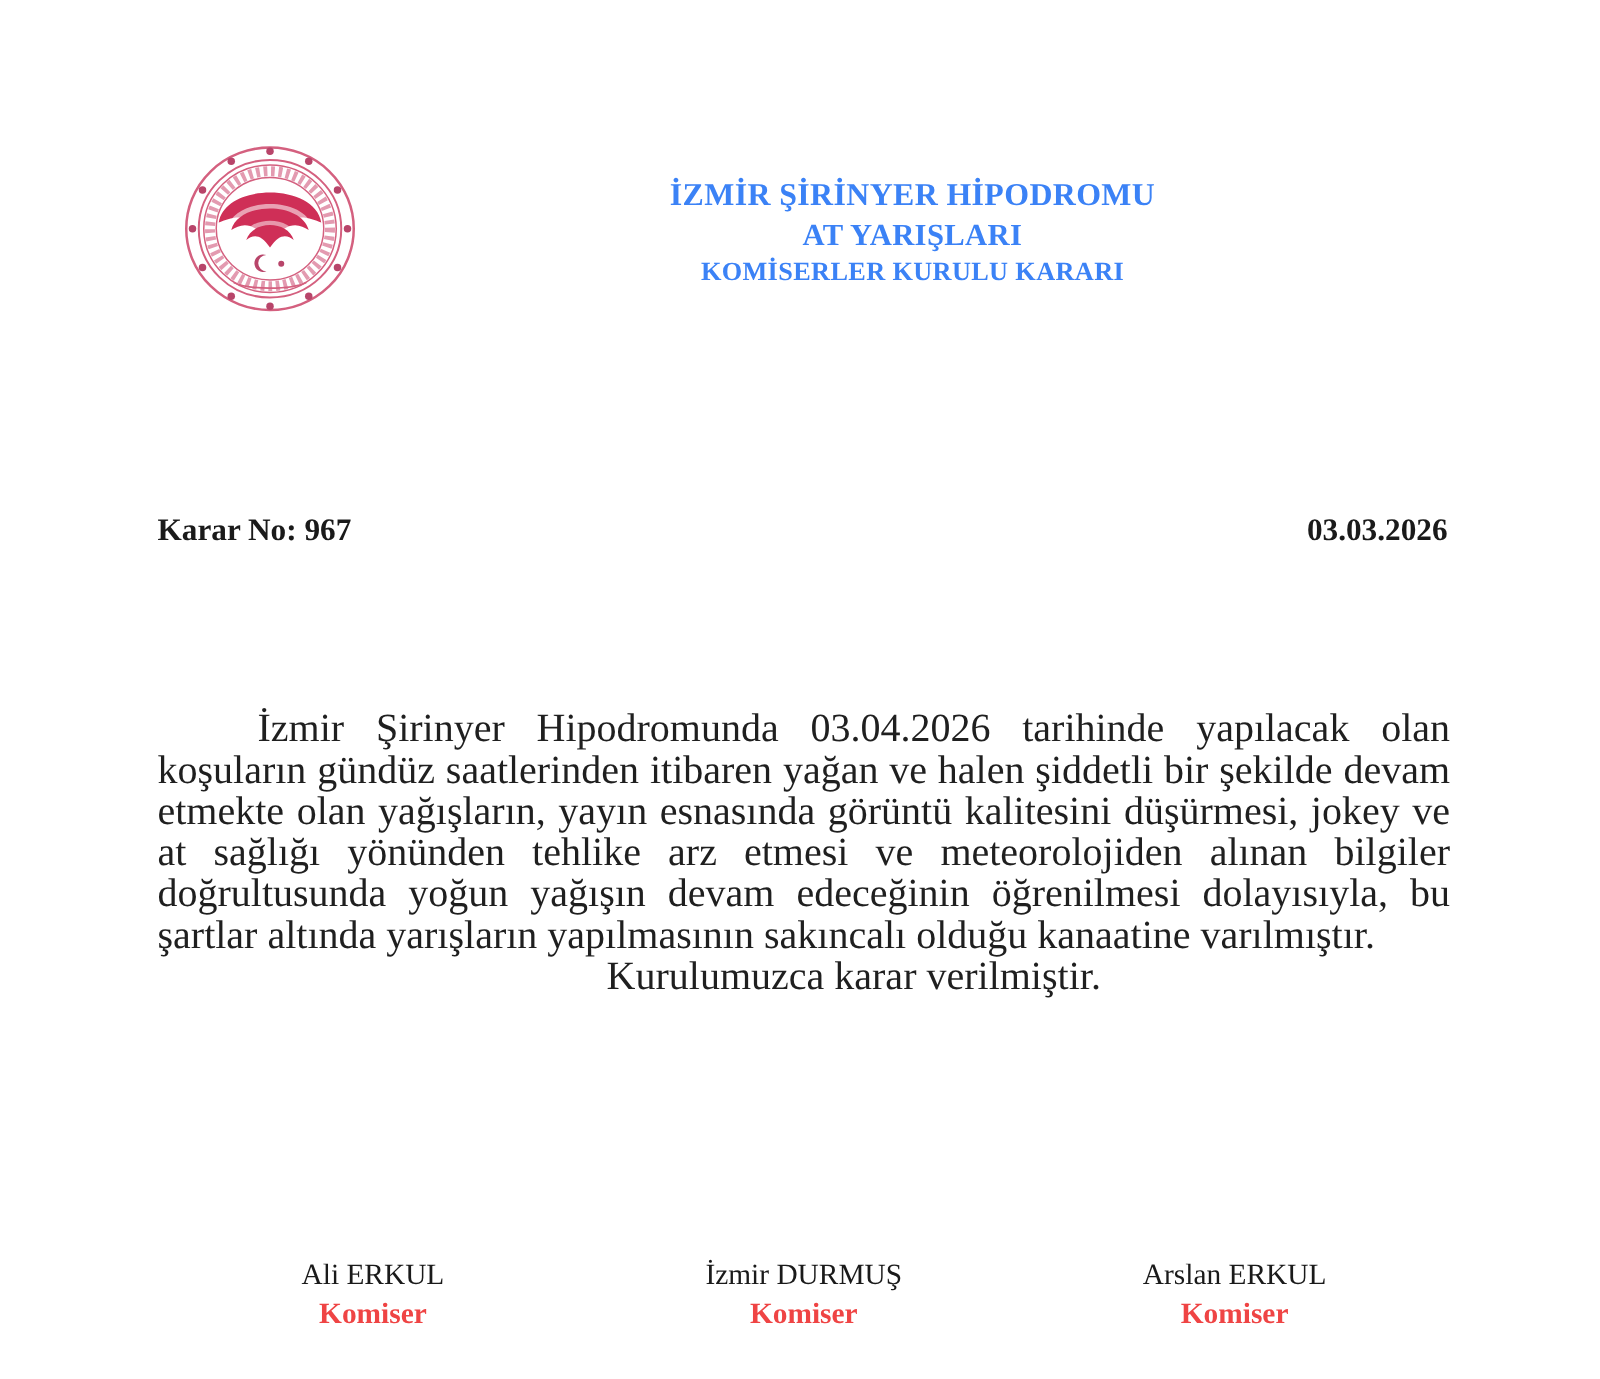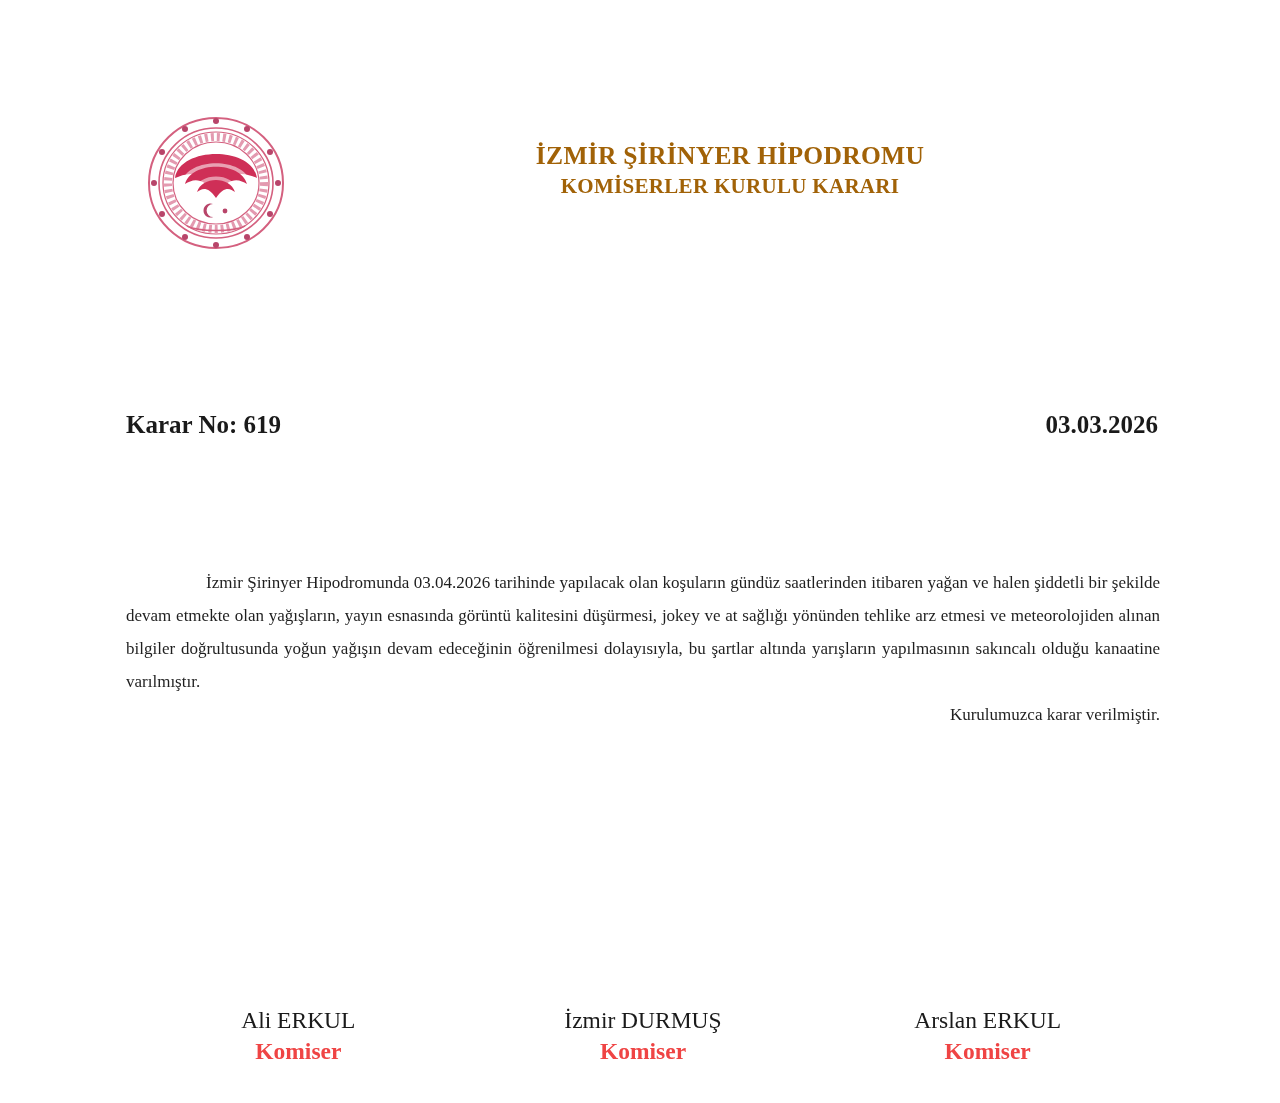--- a/index.html
+++ b/index.html
@@ -39,21 +39,21 @@
     left: 430px;
     top: 140px;
     width: 600px;
     text-align: center;
     line-height: 1.28;
   }
   .title-line {
     font-weight: bold;
     font-size: 25px;
     letter-spacing: 0.3px;
-    color: #a16207;
+    color: #3b82f6;
     white-space: nowrap;
   }
   .title-line.l1 { font-size: 25.5px; }
   .title-line.l2 { font-size: 24.5px; }
   .title-line.l3 { font-size: 21px; }
 
   
   .meta-row {
     position: absolute;
     left: 126px;
@@ -69,31 +69,31 @@
     color: #1a1a1a;
     white-space: nowrap;
   }
 
   
   .body-text {
     position: absolute;
     left: 126px;
     top: 566px;
     width: 1034px;
-    font-size: 17px;
+    font-size: 32px;
     line-height: 33px;
     text-align: justify;
     text-justify: inter-word;
     color: #1f1f1f;
   }
   .body-text p {
     margin: 0;
     text-indent: 80px;
   }
-  .body-text p.last-p { text-align: right; }
+  .body-text p.last-p { text-align: center; }
 
   
   .signatures {
     position: absolute;
     left: 126px;
     top: 1005px;
     width: 1034px;
     display: flex;
   }
   .sig {
@@ -160,27 +160,28 @@
 
       <path d="M66 88 a7 7 0 1 0 0.2 13 a5.5 5.5 0 1 1 -0.2 -13 Z" fill="#b8456a"></path>
       <circle cx="78" cy="95" r="2.4" fill="#b8456a"></circle>
 
       <path d="M40 110 C52 116, 86 116, 98 110" fill="none" stroke="#d4607f" stroke-width="1.4"></path>
     </svg>
   </div>
 
   <div class="title-block">
     <div class="title-line l1">İZMİR ŞİRİNYER HİPODROMU</div>
+    <div class="title-line l2">AT YARIŞLARI</div>
     <div class="title-line l3">KOMİSERLER KURULU KARARI</div>
   </div>
 
 </div>
 
 <div class="meta-row">
-  <div class="meta-left">Karar No: 619</div>
+  <div class="meta-left">Karar No: 967</div>
   <div class="meta-right">03.03.2026</div>
 </div>
 
 <div class="body-text">
   <p>İzmir Şirinyer Hipodromunda 03.04.2026 tarihinde yapılacak olan koşuların gündüz saatlerinden itibaren yağan ve halen şiddetli bir şekilde devam etmekte olan yağışların, yayın esnasında görüntü kalitesini düşürmesi, jokey ve at sağlığı yönünden tehlike arz etmesi ve meteorolojiden alınan bilgiler doğrultusunda yoğun yağışın devam edeceğinin öğrenilmesi dolayısıyla, bu şartlar altında yarışların yapılmasının sakıncalı olduğu kanaatine varılmıştır.</p>
   <p class="last-p">Kurulumuzca karar verilmiştir.</p>
 </div>
 
 <div class="signatures">
   <div class="sig">

